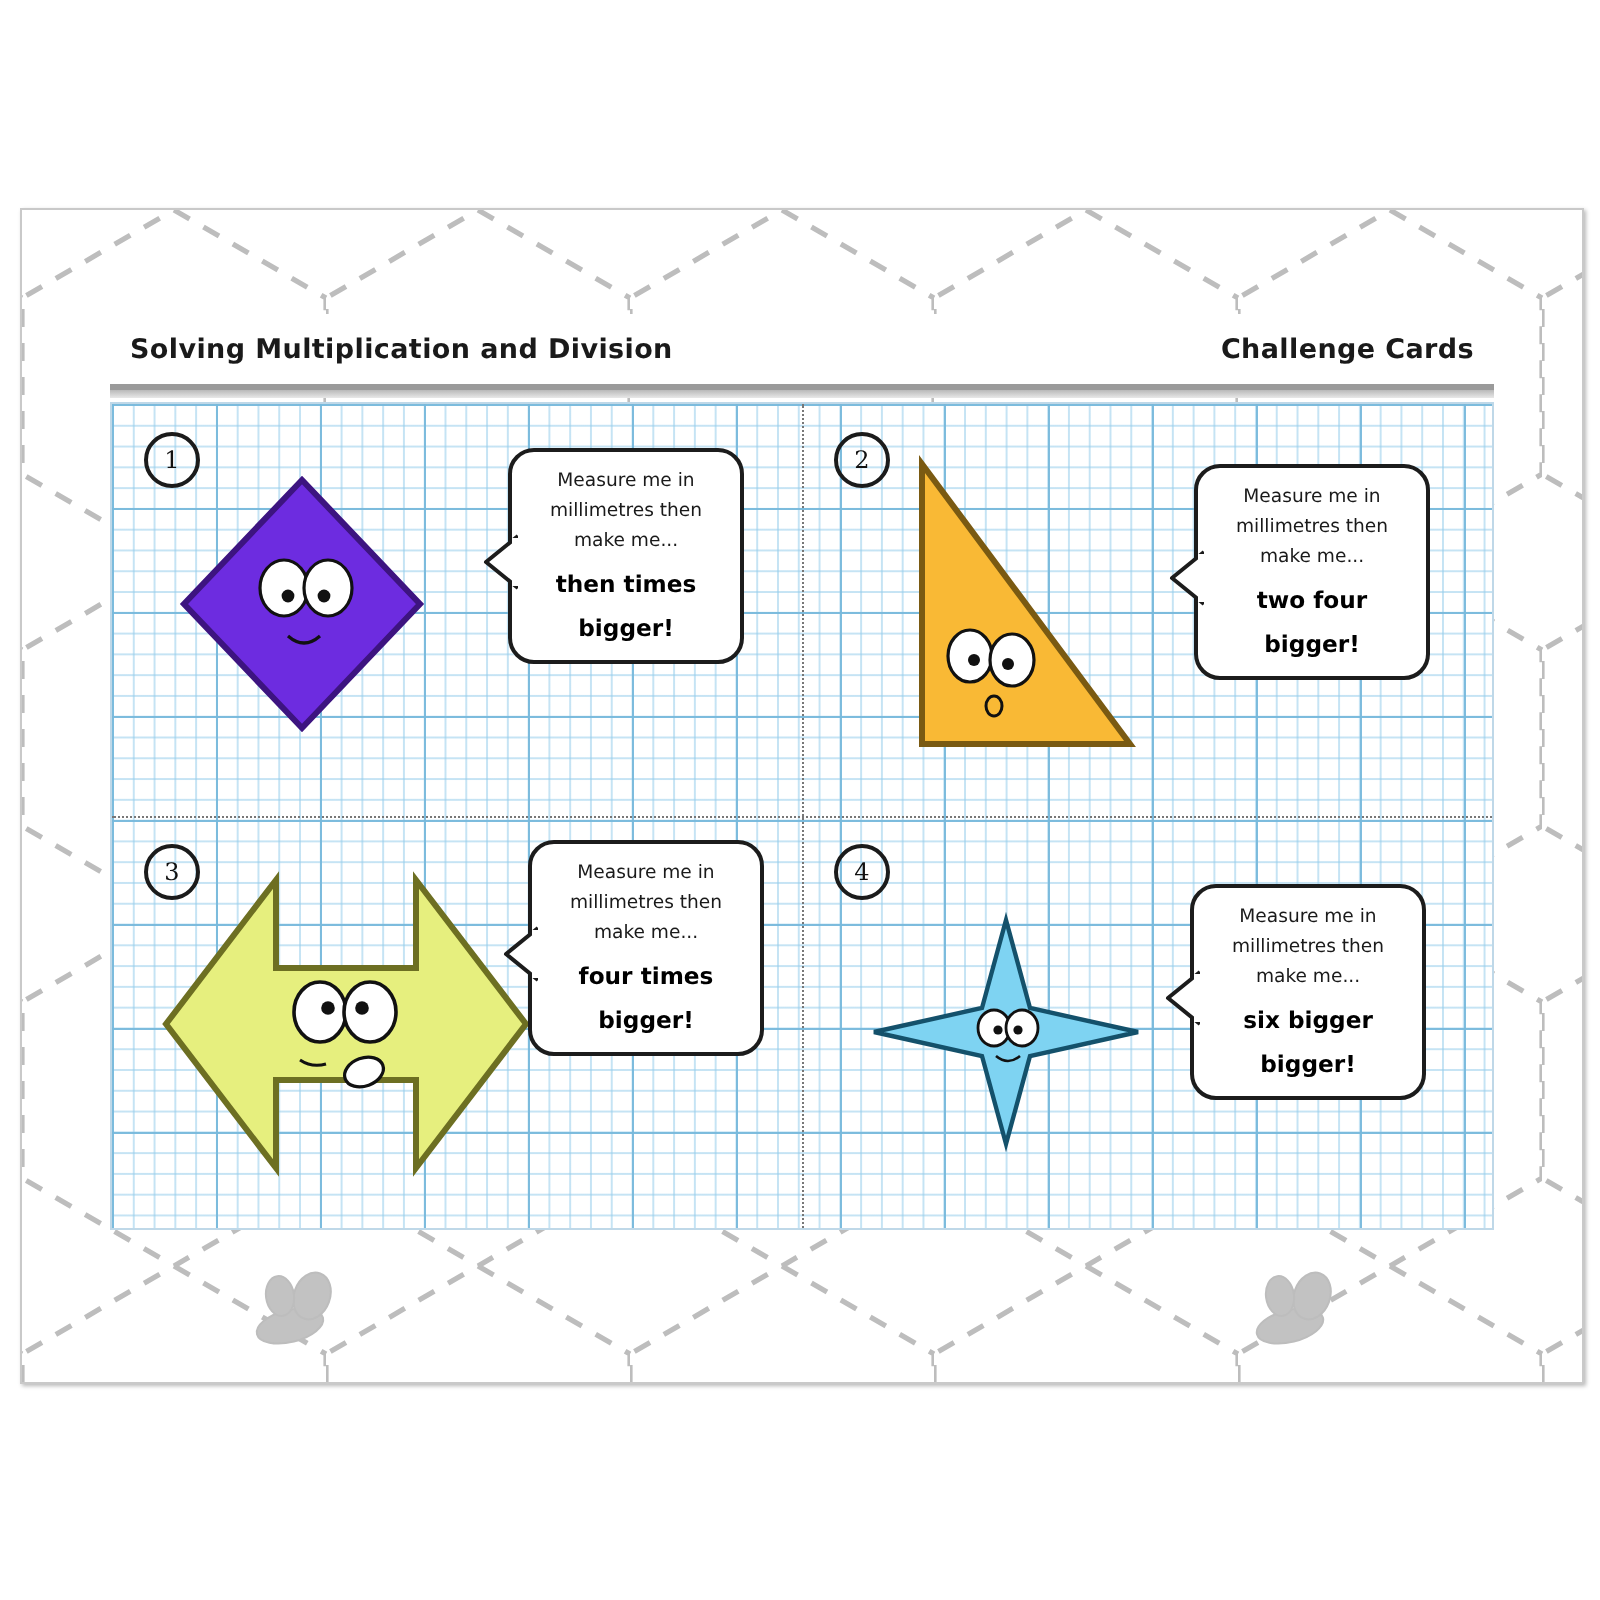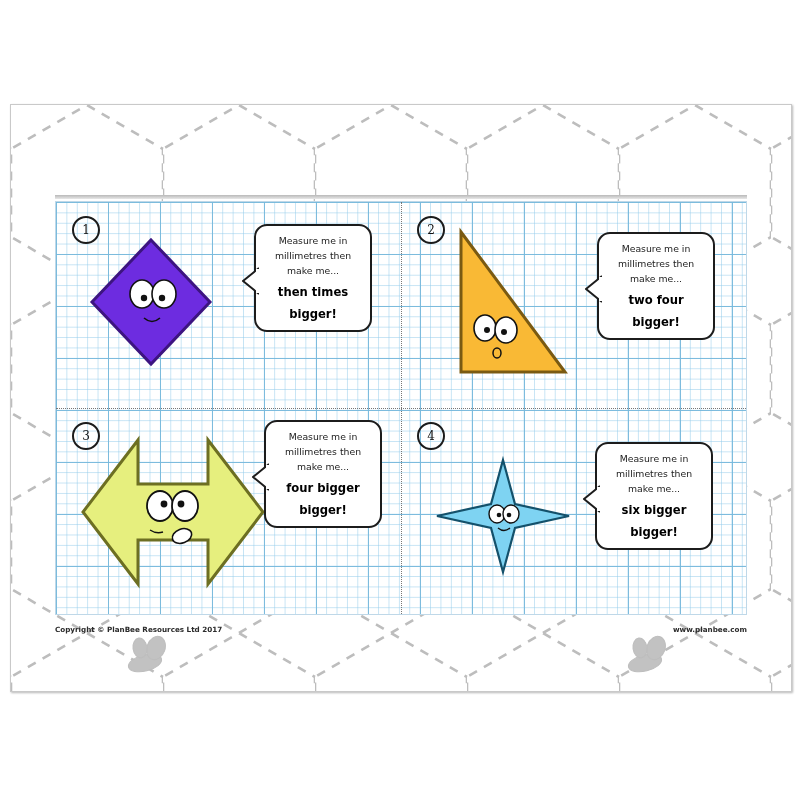--- a/index.html
+++ b/index.html
@@ -161,20 +161,24 @@
       </g>
     </svg>
     <svg class="bee" style="left:610px;top:530px" width="60" height="46" viewBox="0 0 60 46">
       <g fill="#c2c2c2" stroke="#bdbdbd">
         <ellipse cx="24" cy="28" rx="17" ry="8" transform="rotate(-14 24 28)"></ellipse>
         <ellipse cx="35" cy="13" rx="9" ry="12" transform="rotate(20 35 13)"></ellipse>
         <ellipse cx="19" cy="13" rx="7" ry="10" transform="rotate(-8 19 13)"></ellipse>
       </g>
     </svg>
 
+    <div class="header">
+      <span class="header-title">Solving Multiplication and Division</span>
+      <span class="header-right">Challenge Cards</span>
+    </div>
     <div class="header-band-shadow"></div>
 
     <div class="cards">
       <div class="grid-bg"></div>
       <div class="cut-v"></div>
       <div class="cut-h"></div>
 
       <div class="card c1">
         <div class="num">1</div>
         <div class="shape-wrap" style="left:30px;top:30px">
@@ -245,21 +249,21 @@
           </svg>
         </div>
         <div class="bubble" style="left:208px;top:12px">
           <svg class="tail" width="18" height="30" viewBox="0 0 18 30">
             <path d="M18 2 L2 15 L18 28" fill="#fff" stroke="#1c1c1c" stroke-width="2" stroke-linejoin="round"></path>
             <rect x="15" y="3" width="5" height="24" fill="#fff"></rect>
           </svg>
           <div class="small">Measure me in</div>
           <div class="small">millimetres then</div>
           <div class="small">make me...</div>
-          <div class="big">four bigger</div>
+          <div class="big">four times</div>
           <div class="big">bigger!</div>
         </div>
       </div>
 
       <div class="card c4">
         <div class="num">4</div>
         <div class="shape-wrap" style="left:32px;top:48px">
           <svg width="140" height="120" viewBox="0 0 140 120">
             <polygon points="70,4 82,48 136,60 82,72 70,116 58,72 4,60 58,48" fill="#7ed3f2" stroke="#14516b" stroke-width="2.2"></polygon>
             <g>
@@ -278,19 +282,15 @@
           </svg>
           <div class="small">Measure me in</div>
           <div class="small">millimetres then</div>
           <div class="small">make me...</div>
           <div class="big">six bigger</div>
           <div class="big">bigger!</div>
         </div>
       </div>
     </div>
 
-    <div class="footer">
-      <div>Copyright © PlanBee Resources Ltd 2017</div>
-      <div>www.planbee.com</div>
-    </div>
 
   </div>
 </div>
 
 </body></html>

